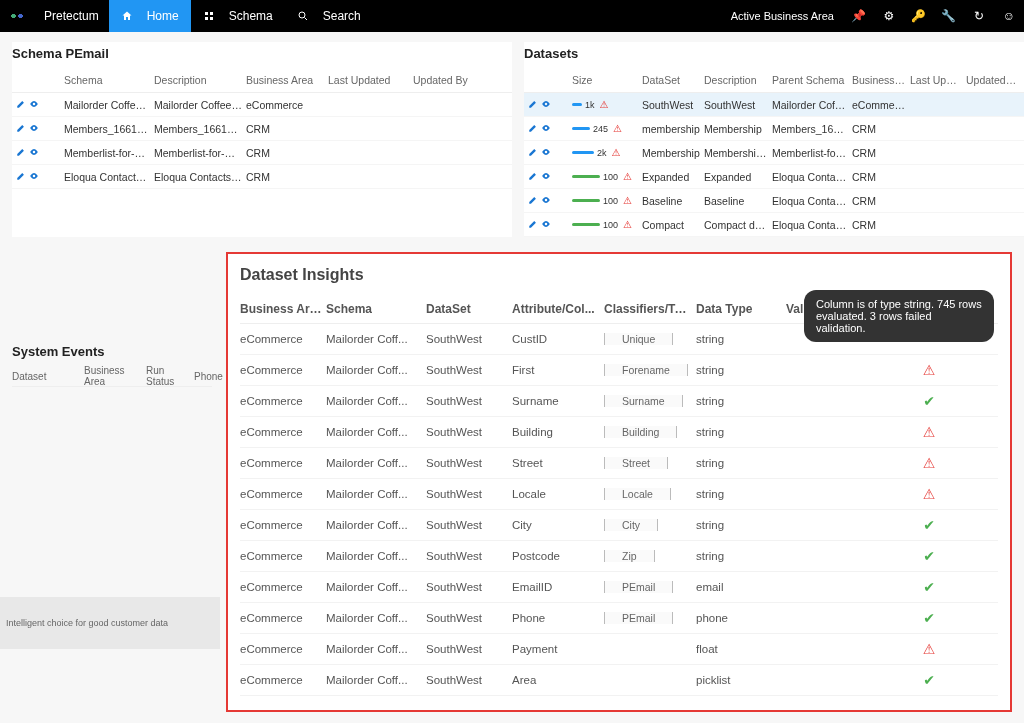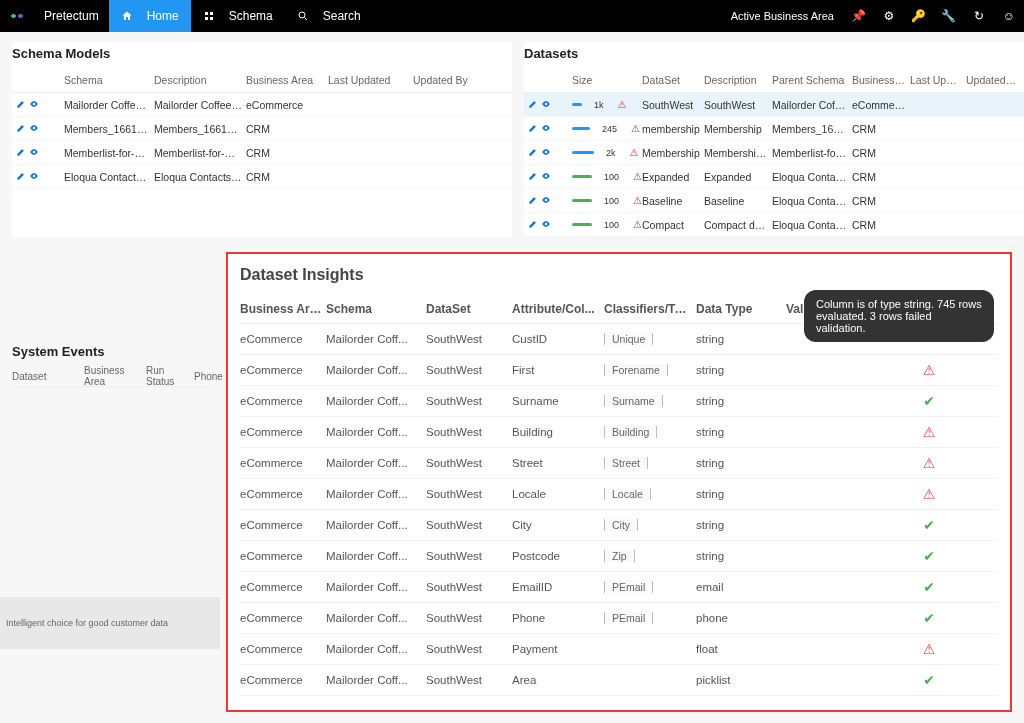--- a/index.html
+++ b/index.html
@@ -24,36 +24,36 @@
 .ds-row{display:grid;grid-template-columns:48px 70px 62px 68px 80px 58px 56px 56px;height:24px;align-items:center;font-size:10.5px;border-bottom:1px solid #f5f5f5}
 .ds-row.sel{background:#e8f3fb}
 .actions{display:flex;gap:3px;padding-left:4px}
 .ico{width:10px;height:10px;display:inline-block}
 .cell{overflow:hidden;text-overflow:ellipsis;white-space:nowrap;padding-right:4px}
 .blur{filter:blur(2px);color:#999;background:#eee;height:10px;border-radius:2px;width:80%}
 .sizebar{height:3px;border-radius:2px;display:inline-block}
 .sb-blue{background:#2196f3}
 .sb-green{background:#4caf50}
 .warn{color:#e53935;font-size:10px;margin-left:2px}
-.szcell{display:flex;align-items:center;gap:12px;font-size:9px}
+.szcell{display:flex;align-items:center;gap:3px;font-size:9px}
 .events{position:absolute;top:340px;left:12px;width:200px}
 .ev-head{display:grid;grid-template-columns:72px 62px 48px 30px;font-size:10px;color:#666;height:22px;align-items:center;border-bottom:1px solid #eee}
 .ev-row{display:grid;grid-template-columns:72px 62px 48px 30px;height:24px;align-items:center}
 .ev-blur{filter:blur(2px);height:9px;border-radius:2px}
 .ev-gr{background:#4caf50;width:36px}
 .ev-rd{background:#e53935;width:30px}
 .ev-g1{background:#ccc;width:48px}
 .ev-g2{background:#ccc;width:30px}
 .ev-o{background:#ff9800;width:30px}
 .footer{position:absolute;bottom:74px;left:0;font-size:9px;color:#666;background:#e8e8e8;padding:21px 6px;width:220px}
 .insights-box{position:absolute;top:252px;left:226px;width:786px;height:460px;border:2px solid #e53935;background:#fff;padding:12px 12px 4px 12px;overflow:hidden}
 .ins-title{font-size:16px;font-weight:600;color:#444;margin-bottom:10px}
 .ins-head{display:grid;grid-template-columns:86px 100px 86px 92px 92px 90px 120px 50px;font-size:12px;font-weight:600;color:#555;height:30px;align-items:center;border-bottom:1px solid #eee}
 .ins-row{display:grid;grid-template-columns:86px 100px 86px 92px 92px 90px 120px 50px;height:31px;align-items:center;font-size:11.5px;color:#555;border-bottom:1px solid #f2f2f2}
-.tag{border:1px solid #bbb;border-radius:3px;padding:2px 7px;font-size:10.5px;color:#666;background:#fafafa}
+.tag{border:1px solid #bbb;border-radius:3px;padding:2px 17px;font-size:10.5px;color:#666;background:#fafafa}
 .vbar{height:7px;border-radius:3px;width:90px;background:#eee;position:relative;overflow:hidden}
 .vfill{height:100%;position:absolute;left:0;top:0}
 .vg{background:#4caf50}
 .vo{background:#ff9800}
 .vr{background:#e53935}
 .stico{font-size:14px}
 .st-ok{color:#4caf50}
 .st-bad{color:#e53935}
 .tooltip{position:absolute;top:290px;right:30px;background:#333;color:#fff;padding:8px 12px;font-size:11px;border-radius:12px;width:190px;z-index:10}
 .tooltip:after{content:"";position:absolute;bottom:-6px;left:20px;border:6px solid transparent;border-top-color:#333}
@@ -93,21 +93,21 @@
     <div>⚙</div>
     <div>🔑</div>
     <div>🔧</div>
     <div>↻</div>
     <div>☺</div>
   </div>
 </div>
 
 <div class="content">
   <div class="panel">
-    <div class="panel-title">Schema Models</div>
+    <div class="panel-title">Schema PEmail</div>
     <div class="grid-head sm-head">
       <span></span>
       <span class="cell">Schema</span>
       <span class="cell">Description</span>
       <span class="cell">Business Area</span>
       <span class="cell">Last Updated</span>
       <span class="cell">Updated By</span>
     </div>
     <div id="sm-rows">
         <div class="sm-row">

